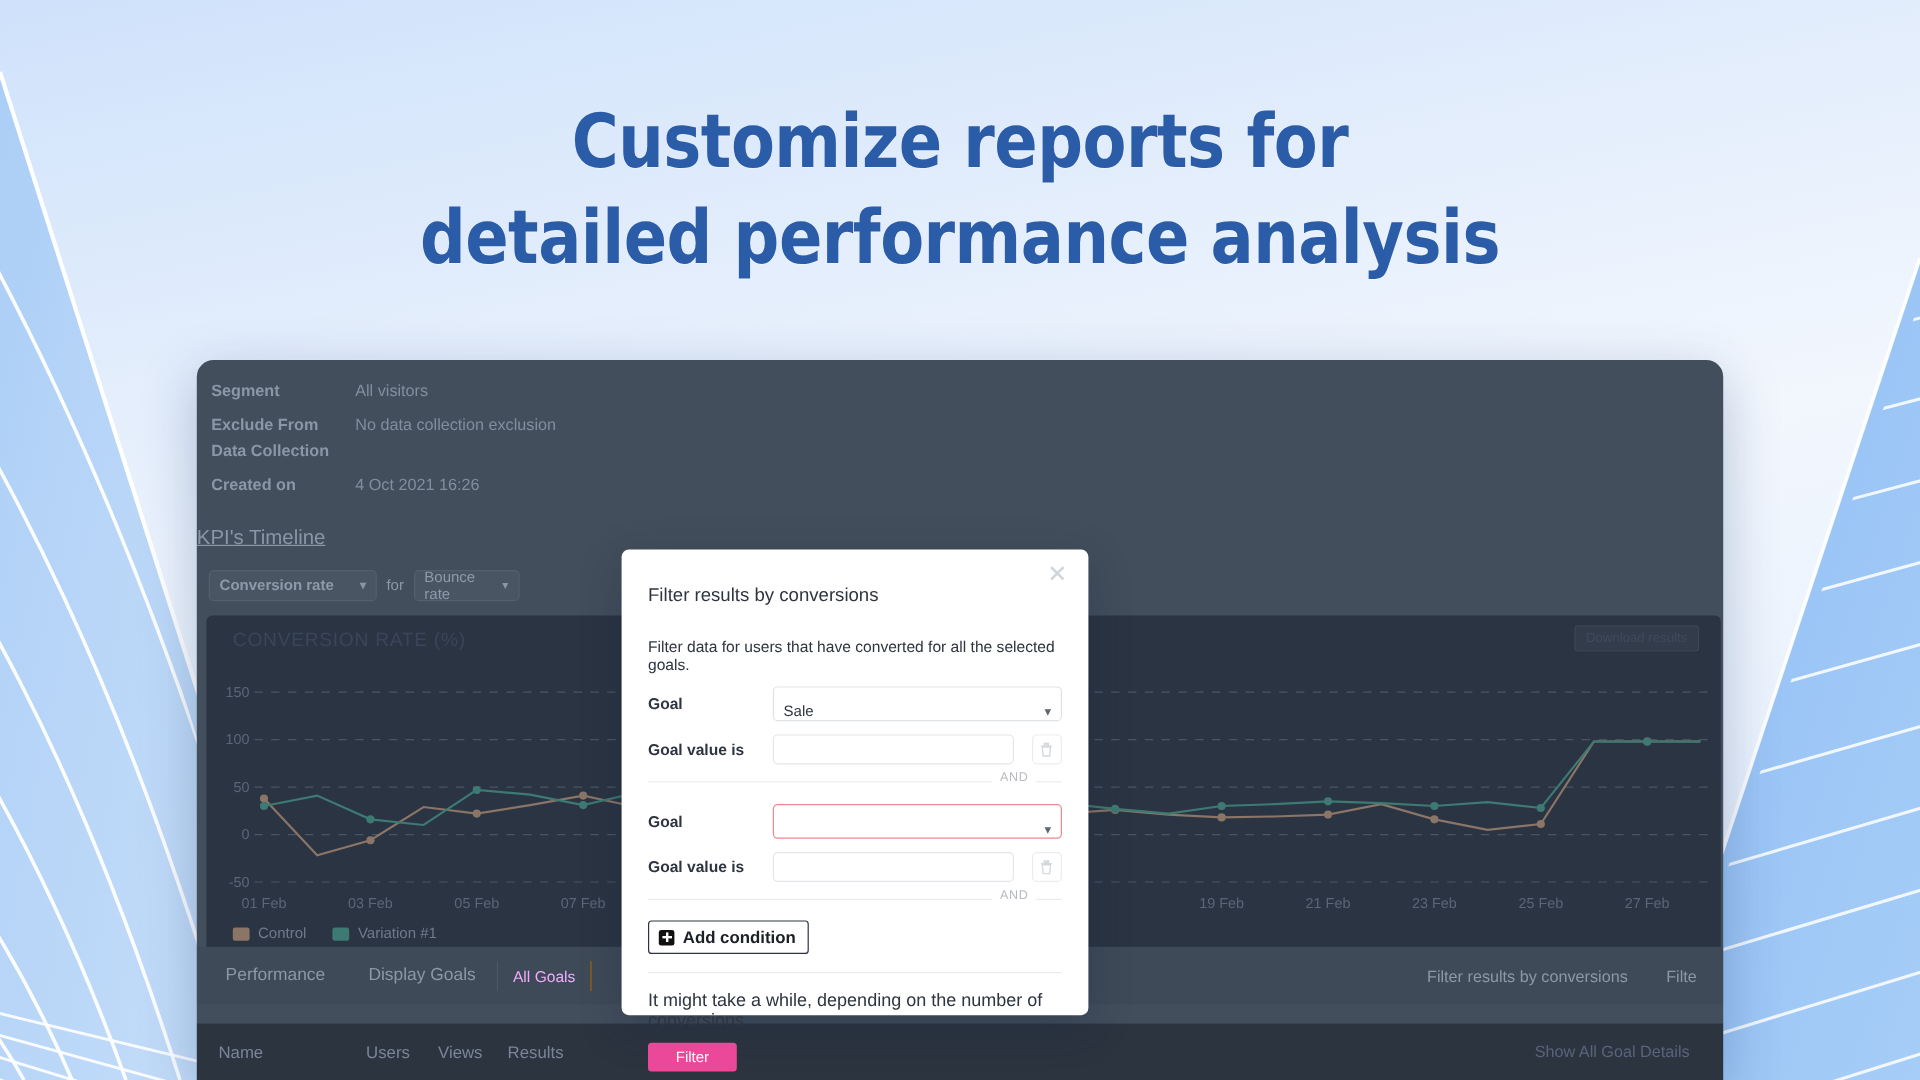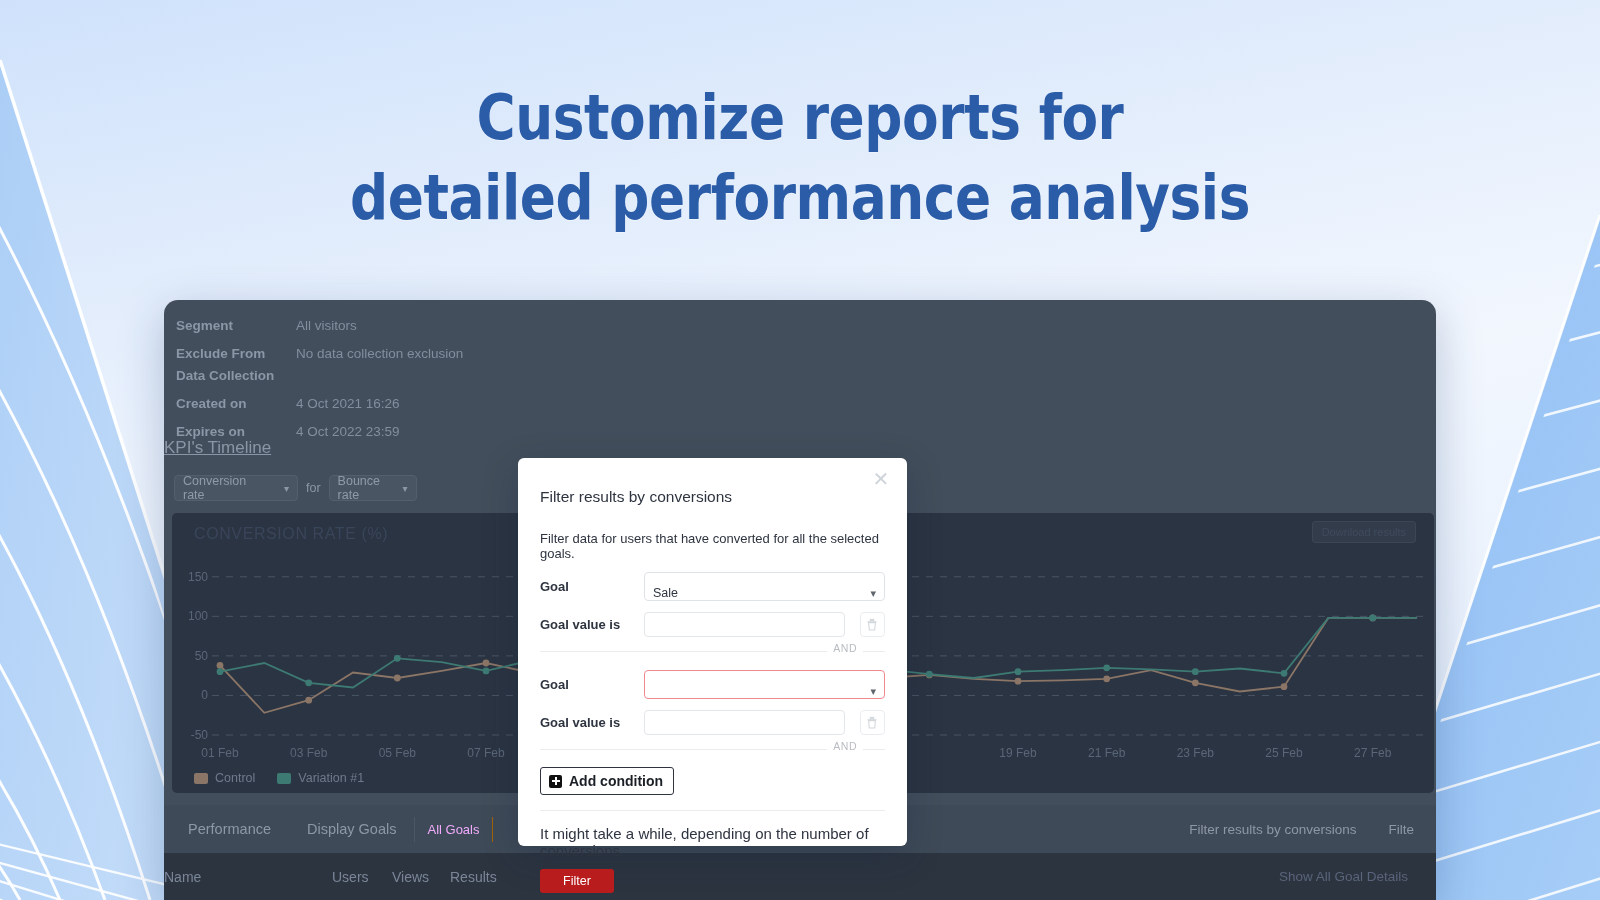--- a/index.html
+++ b/index.html
@@ -60,21 +60,21 @@
     color: #8a95a5; font-size: 17px; text-decoration: underline;
   }
 
   
   #kpi-controls { position: absolute; left: 10px; top: 175px; display: flex; align-items: center; gap: 8px; }
   .kpi-select {
     background: #4a5564; border: 1px solid #545f6e; border-radius: 4px;
     height: 26px; display: flex; align-items: center; gap: 14px;
     padding: 0 8px; color: #8f9aa9; font-size: 12.5px;
   }
-  .kpi-select.w1 { width: 124px; justify-content: space-between; }
+  .kpi-select.w1 { width: 140px; justify-content: space-between; font-weight: bold; }
   .kpi-select.w2 { width: 88px; justify-content: space-between; }
   .kpi-for { color: #8b96a6; font-size: 12.5px; }
   .chev { font-size: 10px; color: #8b96a6; }
 
   
   #chart-panel {
     position: absolute; left: 8px; top: 213px;
     width: 1262px; height: 280px;
     background: #2b3442;
     border-radius: 5px;
@@ -92,21 +92,21 @@
   #chart-svg { position: absolute; left: 0; top: 0; width: 1262px; height: 280px; }
   #legend {
     position: absolute; left: 22px; bottom: 8px;
     display: flex; gap: 22px; align-items: center;
   }
   .lg { display: flex; align-items: center; gap: 7px; color: #6e7a8c; font-size: 12.5px; }
   .lg-sw { width: 14px; height: 11px; border-radius: 2px; display:block; }
 
   
   #toolbar {
-    position: absolute; left: 0; top: 505px;
+    position: absolute; left: 0; top: 489px;
     width: 1272px; height: 48px;
     background: #3f4a58;
     display: flex; align-items: center;
   }
   .tb-left { display: flex; align-items: center; padding-left: 6px; gap: 0; }
   .tb-right { margin-left: auto; display: flex; align-items: center; padding-right: 6px; }
   .tb-item { color: #8d98a7; font-size: 14.5px; padding: 0 18px; white-space: nowrap; }
   .tb-chip {
     color: #f0abfc; font-size: 13px; padding: 5px 12px;
     border-left: 1px solid #4c5765; border-right: 1px solid #a16207;
@@ -114,21 +114,21 @@
   .tb-plain { color: #8d98a7; font-size: 13.5px; padding: 0 16px; white-space: nowrap; }
 
   
   #table-head {
     position: absolute; left: 0; top: 553px;
     width: 1272px; height: 47px;
     background: #2c3440;
     display: flex; align-items: center;
   }
   .th { color: #7a8698; font-size: 14px; }
-  .th-name   { width: 168px; }
+  .th-name   { padding-left: 18px; width: 141px; }
   .th-users  { width: 60px; }
   .th-views  { width: 58px; }
   .th-results{ width: 80px; }
   .th-right  { margin-left: auto; padding-right: 28px; color: #59647a; font-size: 13.5px; }
 
   
   #modal {
     position: absolute; z-index: 20;
     left: 518px; top: 458px;
     width: 389px; height: 388px;
@@ -194,21 +194,21 @@
   .plus-box::before, .plus-box::after {
     content: ""; position: absolute; background: #fff;
   }
   .plus-box::before { left: 2.5px; top: 5.5px; width: 8px; height: 2px; }
   .plus-box::after  { top: 2.5px; left: 5.5px; height: 8px; width: 2px; }
 
   #modal-foot-sep { border-top: 1px solid #ececec; margin-top: 15px; }
   #modal-note { padding-top: 14px; font-size: 15px; color: #2e3440; }
   #filter-btn {
     margin-top: 10px; width: 74px; height: 24px;
-    background: #b91c1c; color: #ffffff; border: none; border-radius: 3px;
+    background: #ec4899; color: #ffffff; border: none; border-radius: 3px;
     font-size: 12.5px; font-family: "Liberation Sans", sans-serif;
   }
 </style>
 </head>
 <body>
 
 <div id="bg-wrap">
   <svg id="bg-svg" viewBox="0 0 1600 900" preserveAspectRatio="none">
     <defs>
       <linearGradient id="gMain" x1="0" y1="0" x2="0.35" y2="1">
@@ -286,24 +286,20 @@
         <div class="meta-label">Segment</div>
         <div class="meta-value">All visitors</div>
       </div>
       <div class="meta-row">
         <div class="meta-label">Exclude From Data Collection</div>
         <div class="meta-value">No data collection exclusion</div>
       </div>
       <div class="meta-row">
         <div class="meta-label">Created on</div>
         <div class="meta-value">4 Oct 2021 16:26</div>
-      </div>
-      <div class="meta-row">
-        <div class="meta-label">Expires on</div>
-        <div class="meta-value">4 Oct 2022 23:59</div>
       </div>
     </div>
   </div>
 
   <div id="kpi-title">KPI's Timeline</div>
 
   <div id="kpi-controls">
     <div class="kpi-select w1">
       <span>Conversion rate</span>
       <span class="chev">▾</span>

